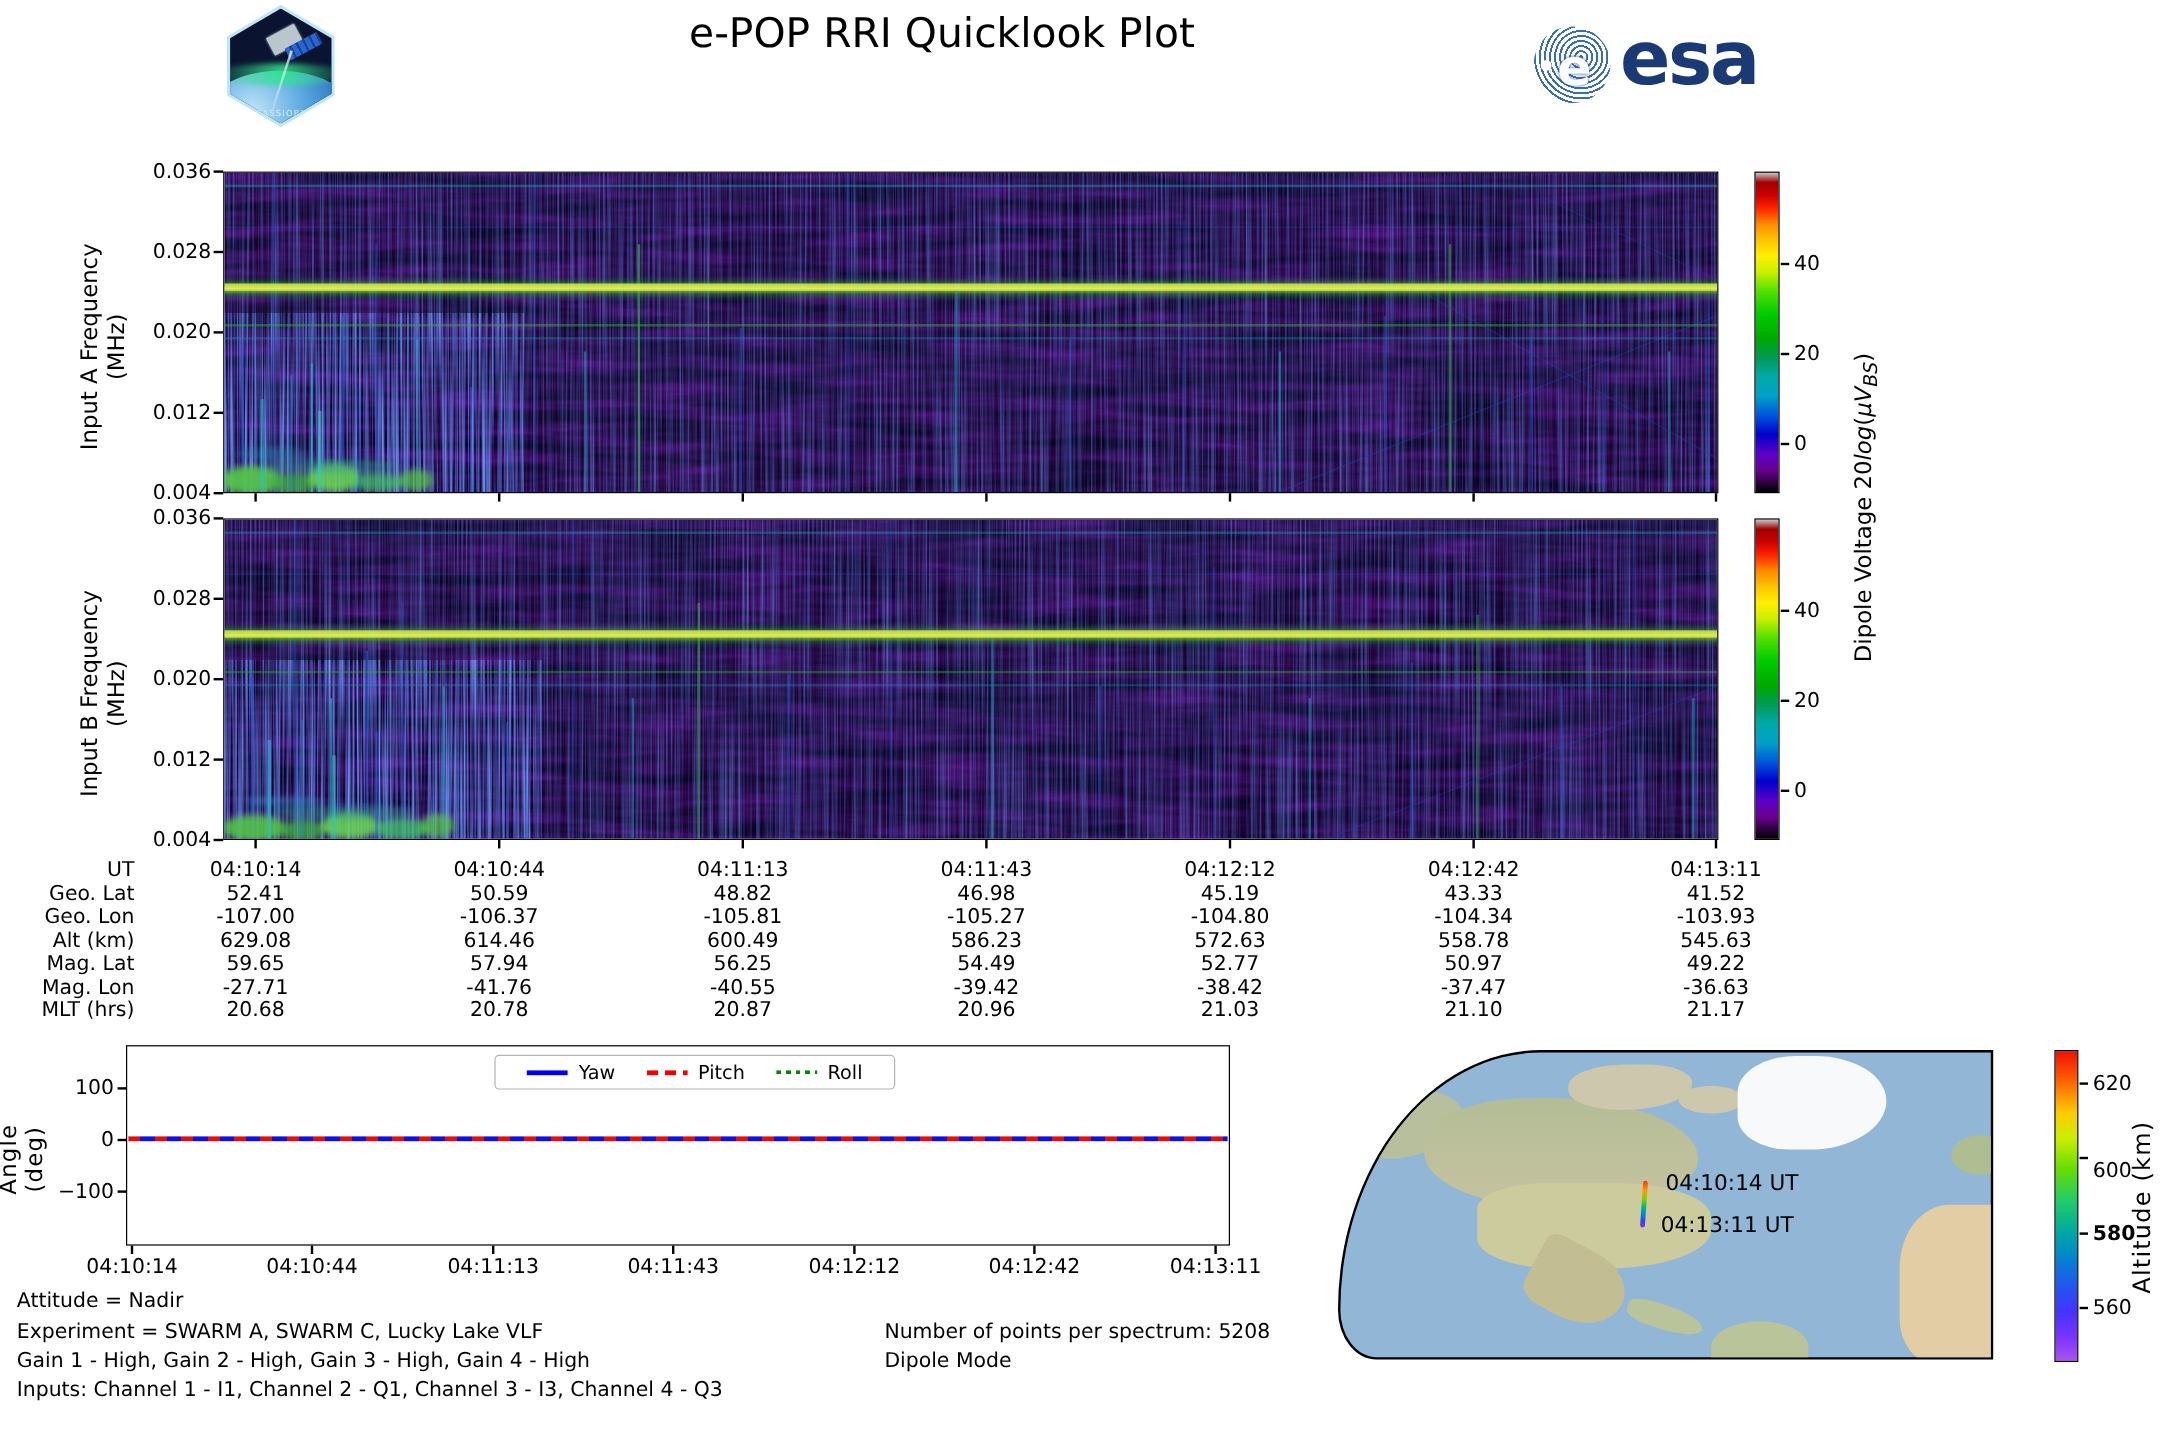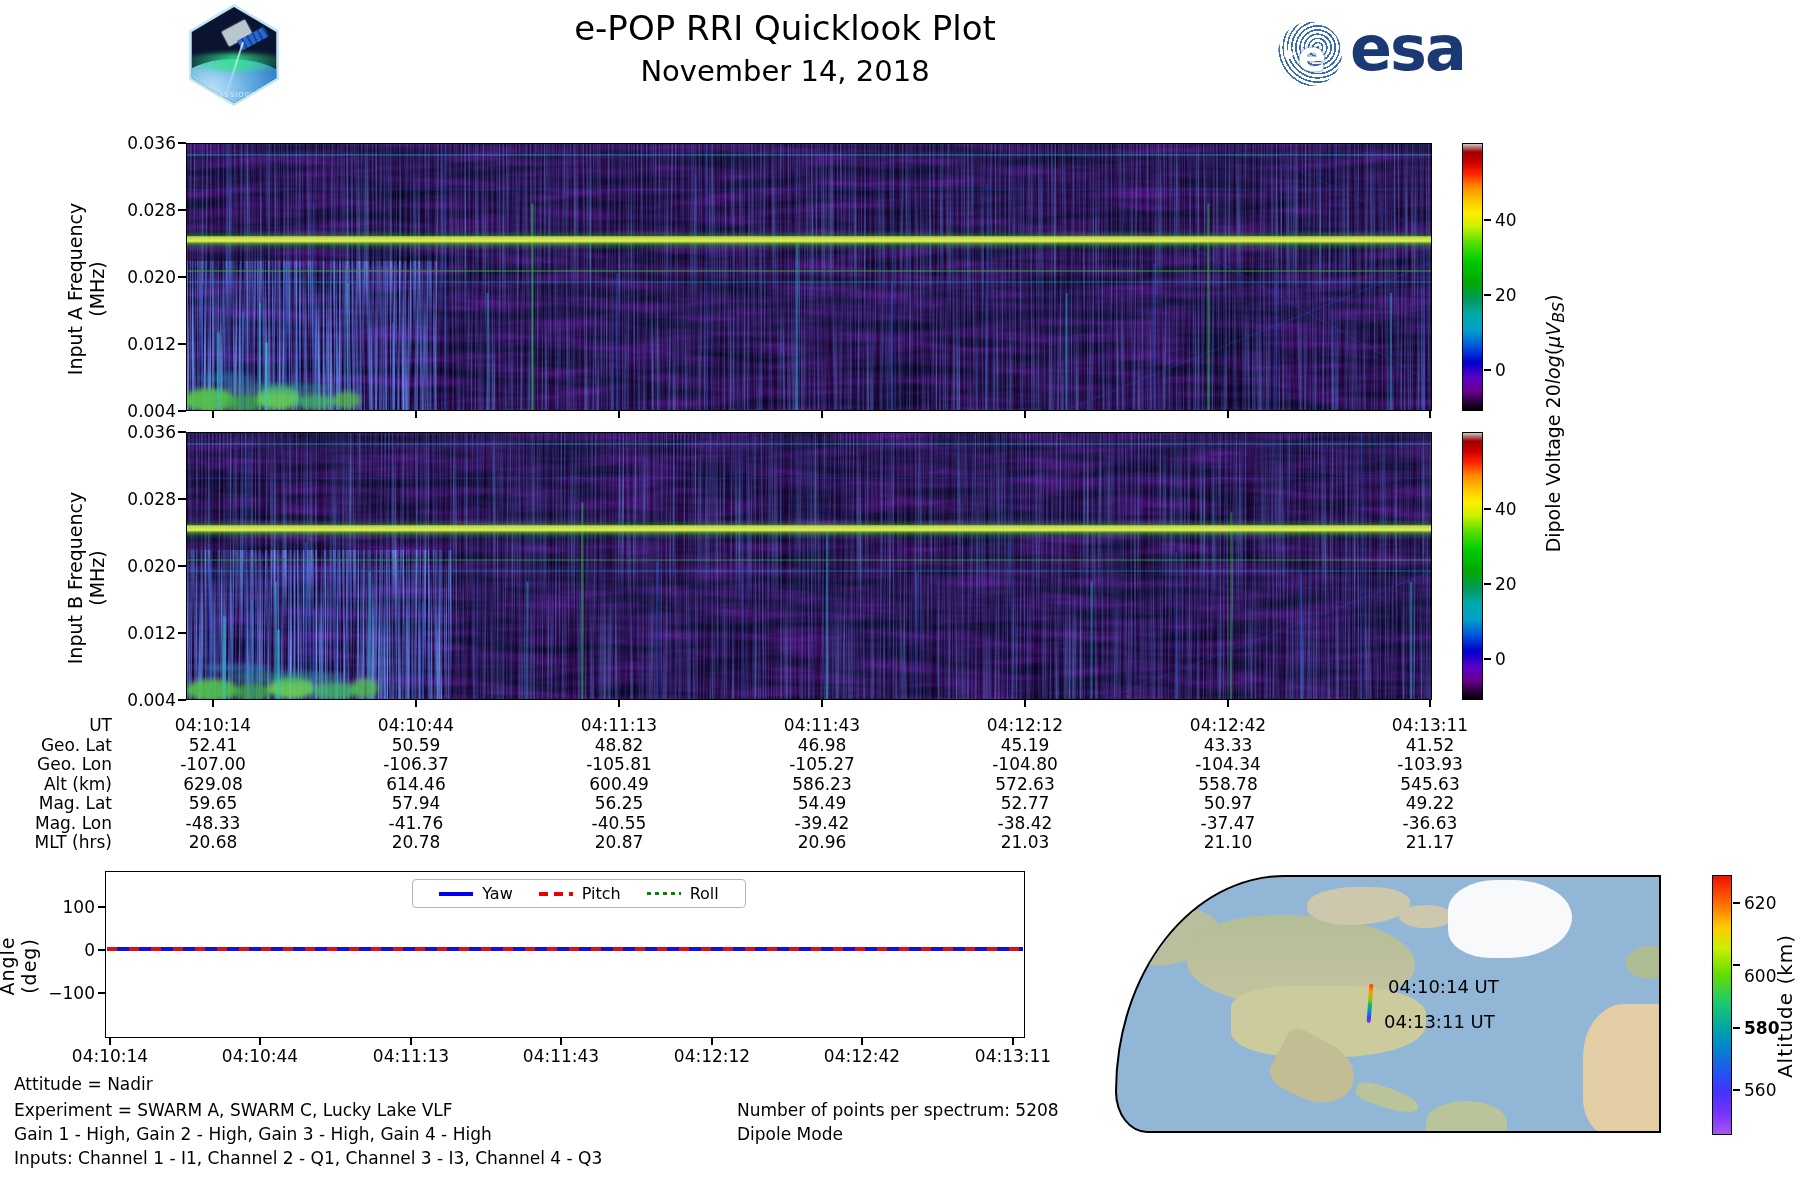--- a/index.html
+++ b/index.html
@@ -46,21 +46,20 @@
       <div class="abs" style="left:-10px;top:46px;width:116px;height:18px;border-radius:50%;
                   background:linear-gradient(90deg,rgba(40,220,130,0),rgba(50,230,140,.85),rgba(40,220,130,0));filter:blur(2px);"></div>
       <div class="abs" style="left:38px;top:18px;width:26px;height:16px;background:#b9c6ce;transform:rotate(-28deg);box-shadow:0 0 2px #fff;"></div>
       <div class="abs" style="left:52px;top:26px;width:30px;height:11px;background:repeating-linear-gradient(90deg,#2a66cc 0 4px,#16459e 4px 6px);transform:rotate(-28deg);"></div>
       <div class="abs" style="left:48px;top:34px;width:2px;height:52px;background:linear-gradient(#ffffffcc,#ffffff22);transform:rotate(18deg);"></div>
       <div class="abs ca" style="left:0;top:84px;width:96px;font-size:7px;letter-spacing:1px;color:#cfeefc;">CASSIOPE</div>
     </div>
   </div>
 
   <div class="abs ca" style="left:385px;top:8px;width:800px;font-size:34px;">e-POP RRI Quicklook Plot</div>
-  <div class="abs ca" style="left:385px;top:54px;width:800px;font-size:29px;">November 14, 2018</div>
 
   <div class="abs" style="left:1278px;top:20px;width:200px;height:68px;">
     <div class="abs" style="left:0;top:2px;width:64px;height:64px;border-radius:50%;
                 background:repeating-radial-gradient(circle at 62% 40%,#3a6db0 0 1.6px,#ffffff 1.6px 4.2px);"></div>
     <div class="abs ca" style="left:14px;top:12px;width:40px;font-size:42px;font-weight:bold;color:#fff;text-shadow:0 0 3px #2a5a9a;">e</div>
     <div class="abs" style="left:6px;top:30px;width:9px;height:9px;border-radius:50%;background:#fff;"></div>
     <div class="abs" style="left:72px;top:-8px;font-size:62px;font-weight:bold;color:#1b3a75;letter-spacing:-2px;">esa</div>
   </div>
 
   <div class="abs ra rot ylab" style="left:-24px;top:267px;width:220px;text-align:center;">Input A Frequency (MHz)</div>
@@ -280,21 +279,21 @@
     <div>Mag. Lat</div>
     <div>Mag. Lon</div>
     <div>MLT (hrs)</div>
   </div>
   <div class="tcol ca" style="left:153px;top:716px;width:120px;">
     <div>04:10:14</div>
     <div>52.41</div>
     <div>-107.00</div>
     <div>629.08</div>
     <div>59.65</div>
-    <div>-48.33</div>
+    <div>-27.71</div>
     <div>20.68</div>
   </div>
   <div class="tcol ca" style="left:356px;top:716px;width:120px;">
     <div>04:10:44</div>
     <div>50.59</div>
     <div>-106.37</div>
     <div>614.46</div>
     <div>57.94</div>
     <div>-41.76</div>
     <div>20.78</div>

